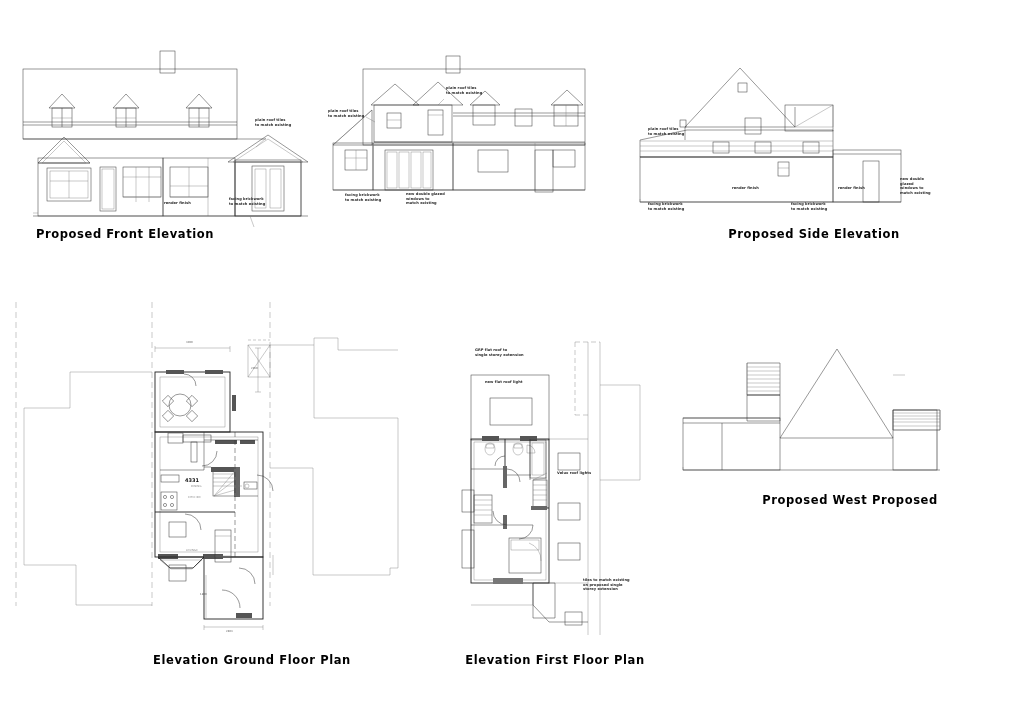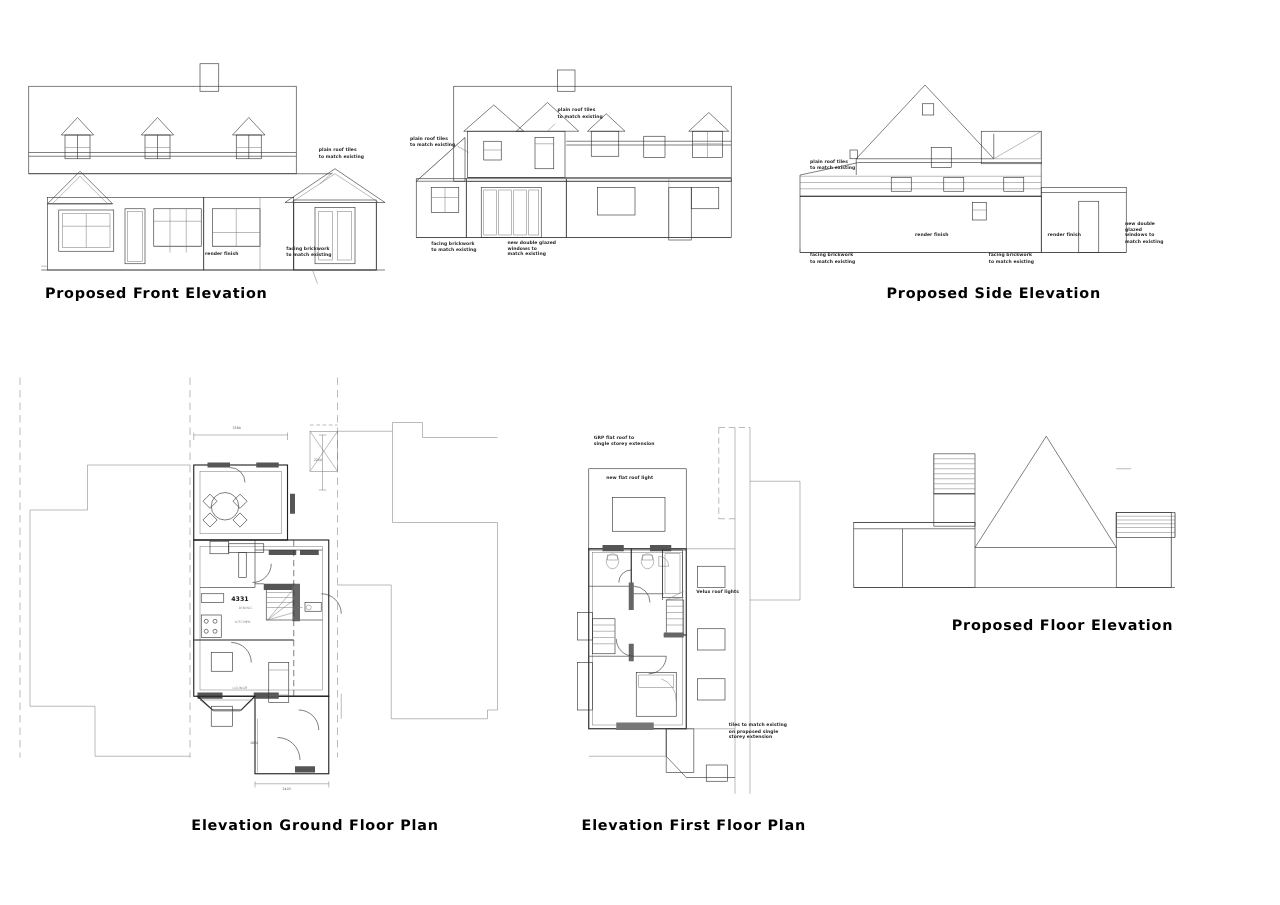--- a/index.html
+++ b/index.html
@@ -276,21 +276,21 @@
 to match existing</div>
     <div class="note" style="left:97px; top:124px;">render finish</div>
     <div class="note" style="left:156px; top:140px;">facing brickwork
 to match existing</div>
     <div class="note" style="left:203px; top:124px;">render finish</div>
     <div class="note" style="left:265px; top:115px;">new double glazed
 windows to
 match existing</div>
   </div>
 
-  <div class="title" style="left:645px; top:227px; width:300px;">Proposed Side Elevation</div>
+  <div class="title" style="left:664px; top:227px; width:300px;">Proposed Side Elevation</div>
 
   <div class="drawing" style="left:8px; top:300px; width:420px; height:345px;">
     <svg width="420" height="345" viewBox="0 0 420 345">
 
       <line x1="8" y1="2" x2="8" y2="306" class="lnlt" stroke-dasharray="6 4"></line>
       <line x1="144" y1="2" x2="144" y2="306" class="lnlt" stroke-dasharray="6 4"></line>
       <line x1="262" y1="2" x2="262" y2="306" class="lnlt" stroke-dasharray="6 4"></line>
 
       <polyline points="144,72 62,72 62,108 16,108 16,265 16,265 68,265 68,305 144,305" class="lnlt" fill="none"></polyline>
 
@@ -520,15 +520,15 @@
       <rect x="228" y="65" width="44" height="60" class="ln" fill="#ececec"></rect>
       <line x1="272" y1="85" x2="272" y2="125" class="lnlt"></line>
 
       <polyline points="228,30 240,30 240,30" class="lnlt" fill="none"></polyline>
 
       <line x1="18" y1="125" x2="275" y2="125" class="ln"></line>
       <line x1="18" y1="122" x2="18" y2="125" class="lnlt"></line>
     </svg>
   </div>
 
-  <div class="title" style="left:700px; top:493px; width:300px;">Proposed Floor Elevation</div>
+  <div class="title" style="left:700px; top:493px; width:300px;">Proposed West Proposed</div>
 
 </div>
 
 </body></html>

